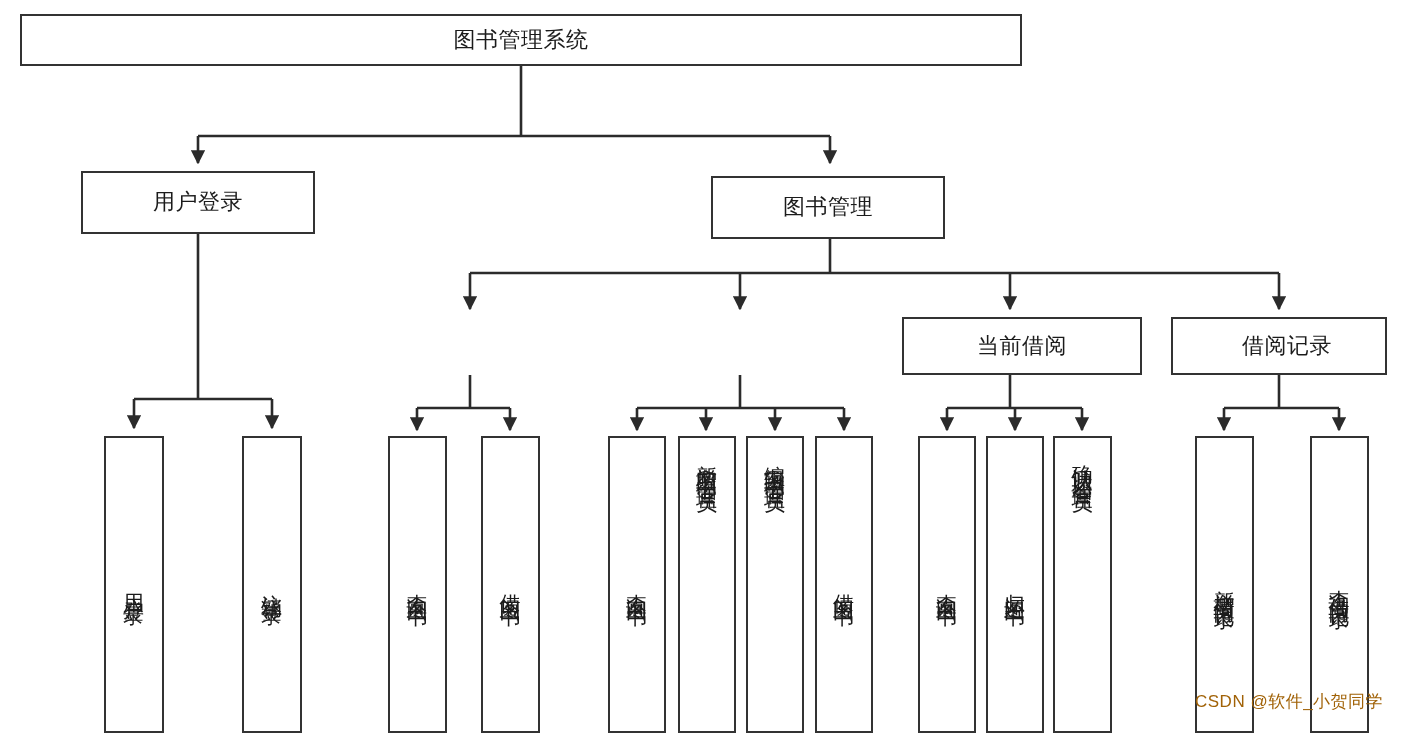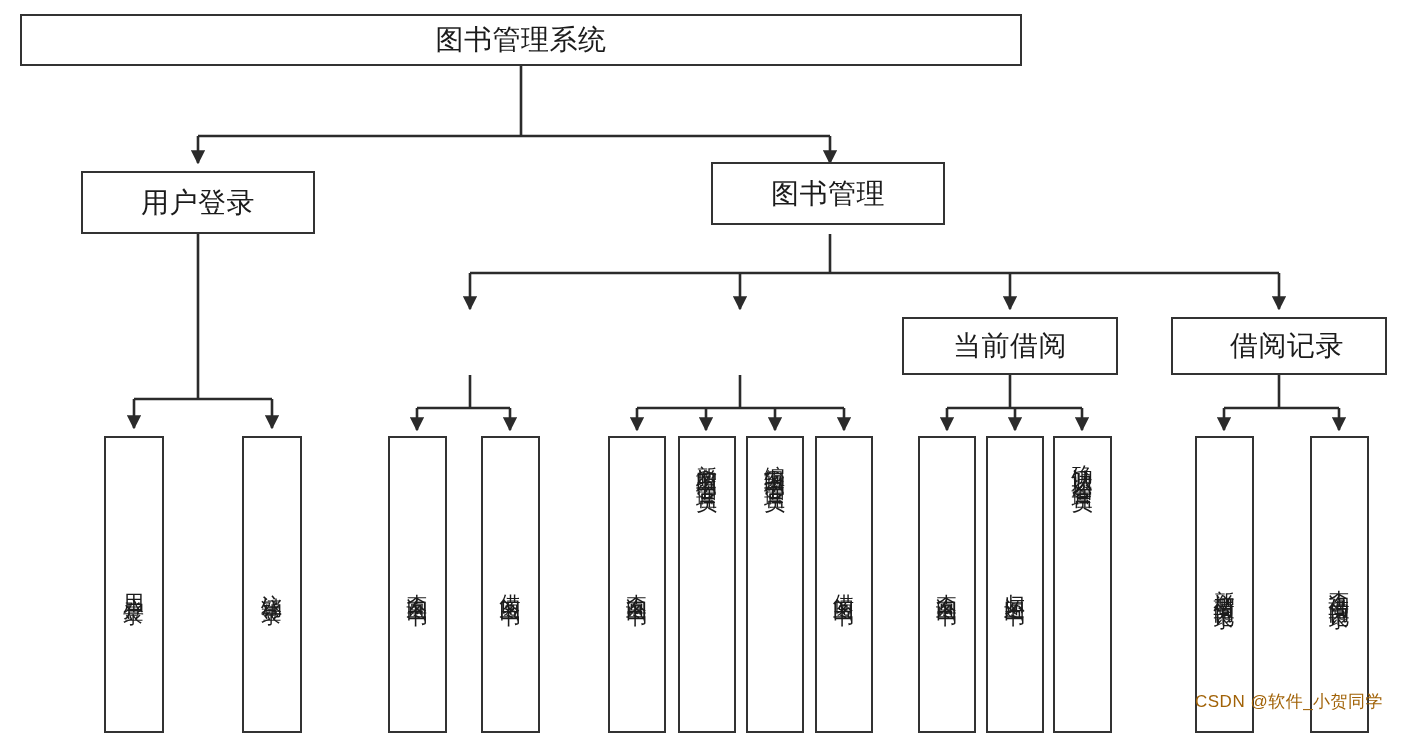--- a/index.html
+++ b/index.html
@@ -32,21 +32,21 @@
     position: absolute;
     box-sizing: border-box;
     background: #ffffff;
     border: 2.4px solid #333333;
     display: flex;
     align-items: center;
     justify-content: center;
     overflow: hidden;
   }
   .node .label {
-    font-size: 28px;
+    font-size: 22px;
     color: #1b1b1b;
     line-height: 1.12;
     letter-spacing: 0.5px;
     white-space: nowrap;
     text-align: center;
   }
   .node.vertical {
     align-items: flex-start;
     padding-top: 10px;
   }
@@ -125,25 +125,25 @@
     </g>
   </svg>
 
   <div class="node" id="node-root" style="left: 20px; top: 14px; width: 1002px; height: 52px; border-color: rgb(51, 51, 51); background: rgb(255, 255, 255);">
     <span class="label" style="color: rgb(27, 27, 27);">图书管理系统</span>
   </div>
 
   <div class="node" id="node-l2-0" style="left: 81px; top: 171px; width: 234px; height: 63px; border-color: rgb(51, 51, 51); background: rgb(255, 255, 255);">
     <span class="label" style="color: rgb(27, 27, 27);">用户登录</span>
   </div>
-  <div class="node" id="node-l2-1" style="left: 711px; top: 162px; width: 234px; height: 63px; border-color: rgb(51, 51, 51); background: rgb(255, 255, 255);">
+  <div class="node" id="node-l2-1" style="left: 711px; top: 176px; width: 234px; height: 63px; border-color: rgb(51, 51, 51); background: rgb(255, 255, 255);">
     <span class="label" style="color: rgb(27, 27, 27);">图书管理</span>
   </div>
 
-  <div class="node" id="node-l3-2" style="left: 902px; top: 317px; width: 216px; height: 58px; border-color: rgb(51, 51, 51); background: rgb(255, 255, 255);">
+  <div class="node" id="node-l3-2" style="left: 902px; top: 317px; width: 240px; height: 58px; border-color: rgb(51, 51, 51); background: rgb(255, 255, 255);">
     <span class="label" style="color: rgb(27, 27, 27);">当前借阅</span>
   </div>
   <div class="node" id="node-l3-3" style="left: 1171px; top: 317px; width: 216px; height: 58px; border-color: rgb(51, 51, 51); background: rgb(255, 255, 255);">
     <span class="label" style="color: rgb(27, 27, 27); margin-left: 16px;">借阅记录</span>
   </div>
 
   <div class="node vertical center-v" id="node-leaf-0" style="left: 104px; top: 436px; width: 60px; height: 297px; border-color: rgb(51, 51, 51); background: rgb(255, 255, 255);">
     <span class="label" style="color: rgb(27, 27, 27);">用户登录</span>
   </div>
   <div class="node vertical center-v" id="node-leaf-1" style="left: 242px; top: 436px; width: 60px; height: 297px; border-color: rgb(51, 51, 51); background: rgb(255, 255, 255);">

